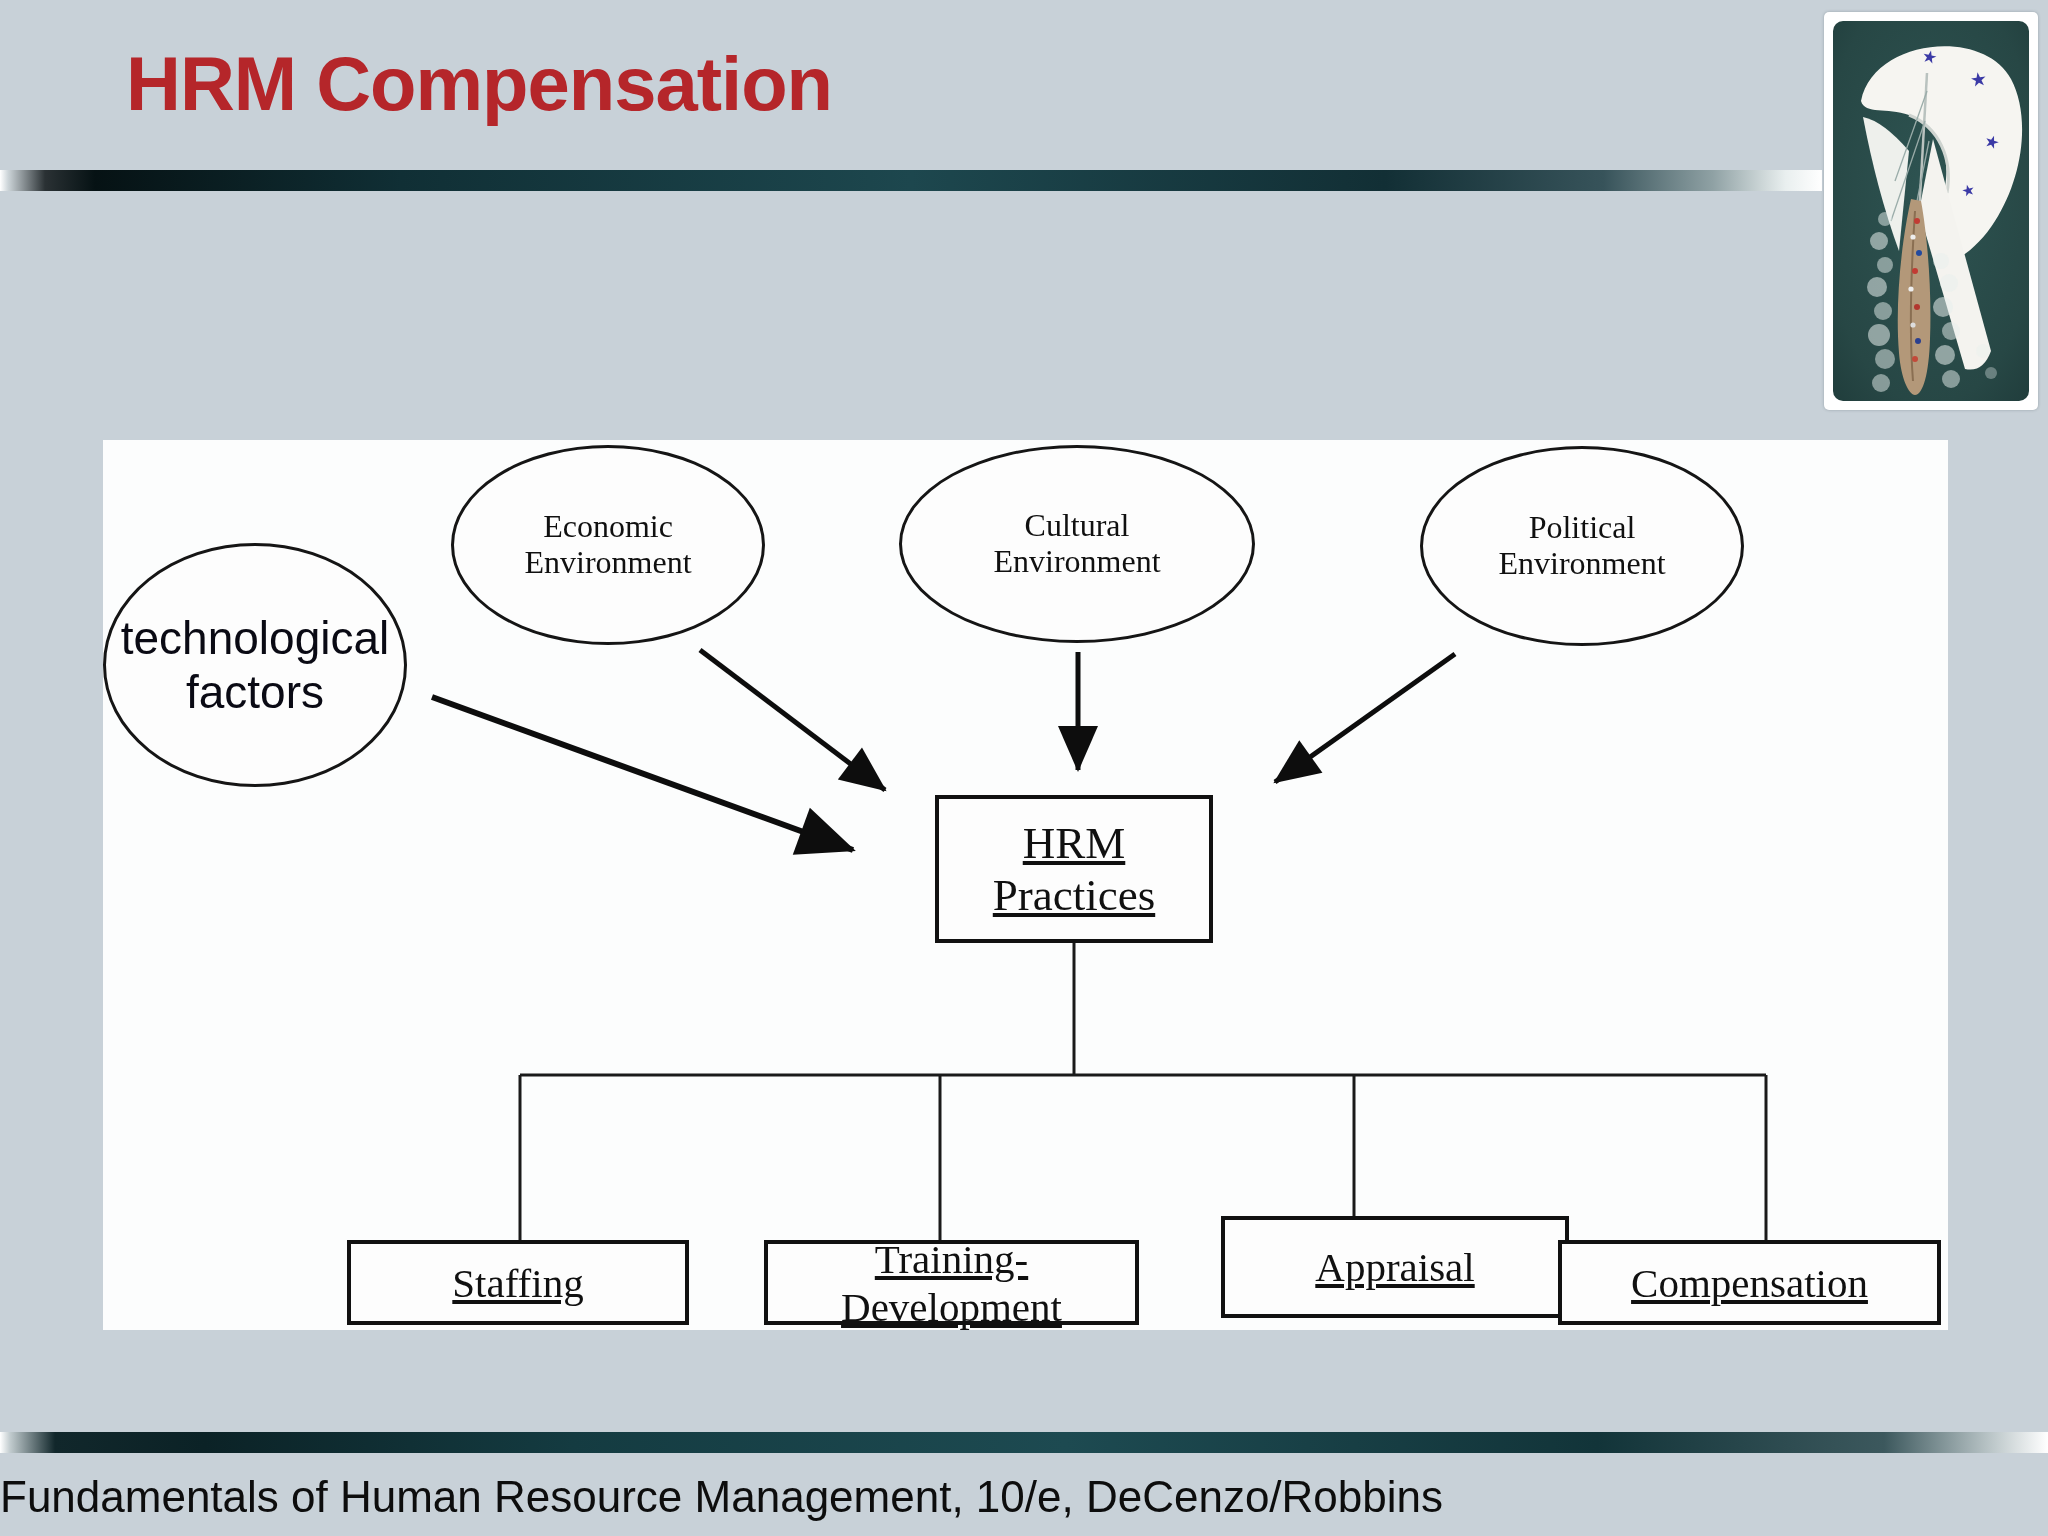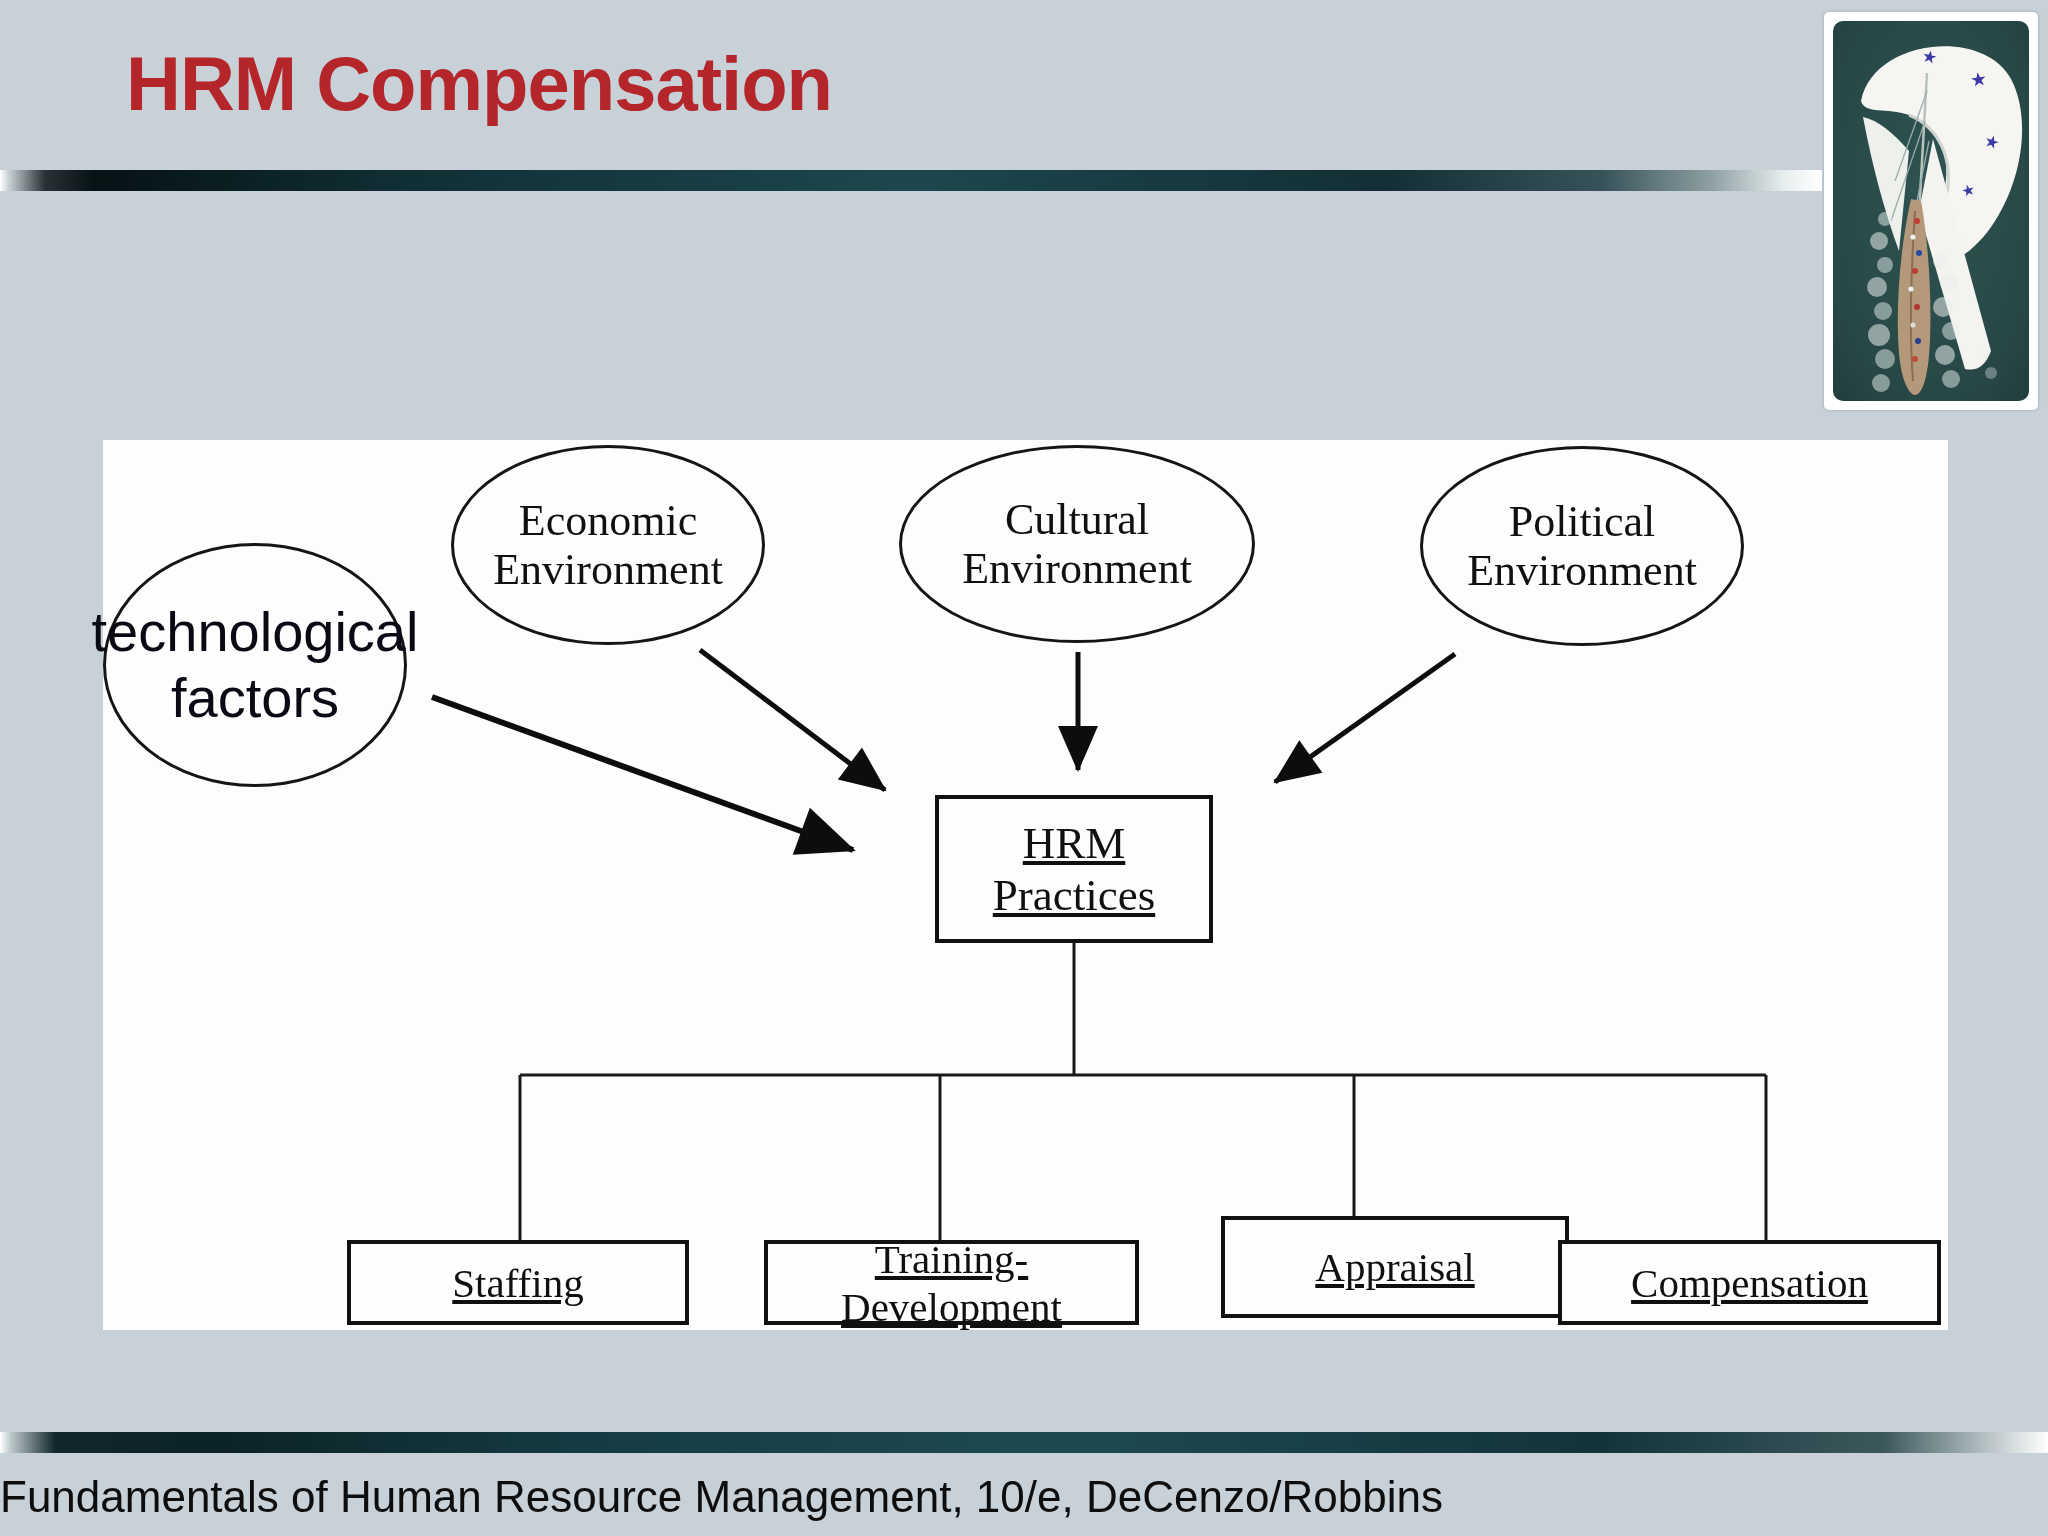--- a/index.html
+++ b/index.html
@@ -53,24 +53,24 @@
     background:#fcfdfd;
   }
   .wires{position:absolute;left:0;top:0;}
   .node{
     position:absolute;display:flex;flex-direction:column;
     align-items:center;justify-content:center;text-align:center;
     color:#101010;box-sizing:border-box;
   }
   .ellipse{
     border:3px solid #151515;border-radius:50%;background:#fdfdfd;
-    font-family:"Liberation Serif",serif;font-size:44px;line-height:1.12;
+    font-family:"Liberation Serif",serif;font-size:32px;line-height:1.12;
   }
   .ellipse.tech{
-    font-family:"Liberation Sans",sans-serif;font-size:56px;line-height:1.18;
+    font-family:"Liberation Sans",sans-serif;font-size:46px;line-height:1.18;
     color:#0a0a14;
   }
   .rectbox{
     border:4px solid #111111;background:#fdfdfd;
     font-family:"Liberation Serif",serif;
     text-decoration:underline;
   }
   .hrm-box{font-size:45px;}
   .bbox{font-size:41px;}
 </style>

